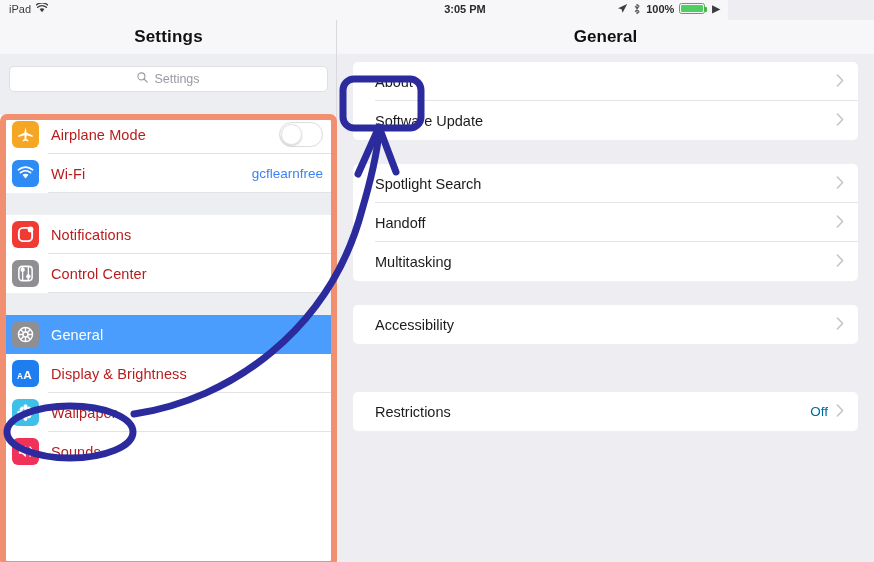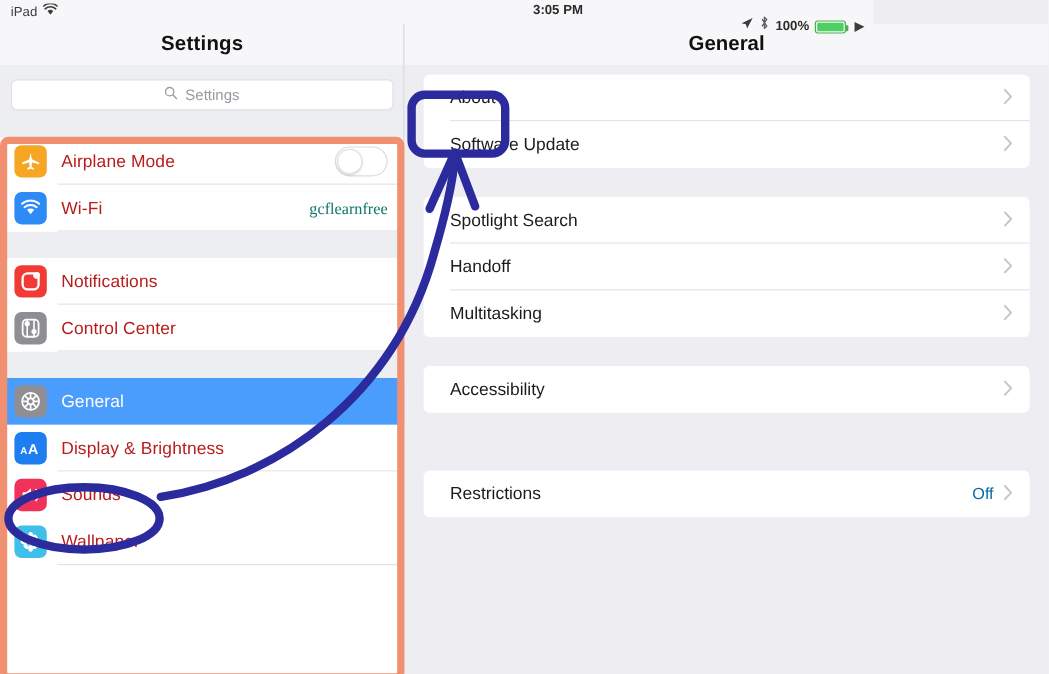--- a/index.html
+++ b/index.html
@@ -42,23 +42,23 @@
     left: 0; right: 0; top: 3px;
     margin-left: 430px;
     width: 70px;
     text-align: center;
     font-size: 11px;
     font-weight: bold;
     color: #2b2b2b;
   }
   .sb-right {
     position: absolute;
-    right: 8px; top: 13px;
+    right: 8px; top: 3px;
     display: flex;
-    align-items: flex-end;
+    align-items: flex-start;
     gap: 5px;
     font-size: 11px;
     font-weight: bold;
     color: #2b2b2b;
   }
   .wifi-glyph { display:inline-block; line-height: 1; }
   .battery-shell {
     position: relative;
     width: 26px; height: 11px;
     border: 1px solid #4caf50;
@@ -172,22 +172,21 @@
     margin-left: 12px;
     font-size: 14.5px;
     color: #b91c1c;
     letter-spacing: .1px;
   }
   .sb-row.selected .sb-label { color: #ffffff; }
   .sb-value {
     margin-left: auto;
     margin-right: 14px;
     font-size: 13.5px;
-    color: #0f766e;
-    font-family: Liberation Serif, serif;
+    color: #3b82f6;
   }
   .toggle {
     margin-left: auto;
     margin-right: 14px;
     width: 44px; height: 25px;
     border-radius: 13px;
     background: #ffffff;
     border: 1px solid #dcdce0;
     position: relative;
     box-sizing: border-box;
@@ -404,50 +403,50 @@
         <div class="sb-row">
           <div class="app-icon" style="background: rgb(30, 126, 240);">
             <svg width="20" height="16" viewBox="0 0 22 16">
               <text x="1" y="13" font-family="Liberation Sans, sans-serif" font-size="9" font-weight="bold" fill="#fff">A</text>
               <text x="8" y="13" font-family="Liberation Sans, sans-serif" font-size="13" font-weight="bold" fill="#fff">A</text>
             </svg>
           </div>
           <div class="sb-label">Display &amp; Brightness</div>
           <div class="divider"></div>
         </div>
-        <div class="sb-row last">
-          <div class="app-icon" style="background: rgb(240, 50, 90);">
-            <svg width="19" height="17" viewBox="0 0 20 18">
-              <path d="M3 6.6 L6.3 6.6 L10.3 3 L10.3 15 L6.3 11.4 L3 11.4 Z" fill="#fff"></path>
-              <path d="M12.6 6.4 A3.6 3.6 0 0 1 12.6 11.6" stroke="#fff" stroke-width="1.5" fill="none" stroke-linecap="round"></path>
-              <path d="M14.8 4.2 A6.6 6.6 0 0 1 14.8 13.8" stroke="#fff" stroke-width="1.5" fill="none" stroke-linecap="round"></path>
-            </svg>
-          </div>
-          <div class="sb-label">Sounds</div>
-          <div class="divider"></div>
-        </div>
         <div class="sb-row">
           <div class="app-icon" style="background: rgb(62, 192, 232);">
             <svg width="19" height="19" viewBox="0 0 20 20">
               <g fill="#fff">
                 <circle cx="10" cy="10" r="2.6"></circle>
                 <ellipse cx="10" cy="4.3" rx="2.1" ry="3"></ellipse>
                 <ellipse cx="10" cy="15.7" rx="2.1" ry="3"></ellipse>
                 <ellipse cx="4.3" cy="10" rx="3" ry="2.1"></ellipse>
                 <ellipse cx="15.7" cy="10" rx="3" ry="2.1"></ellipse>
                 <ellipse cx="6" cy="6" rx="2.6" ry="1.8" transform="rotate(-45 6 6)"></ellipse>
                 <ellipse cx="14" cy="14" rx="2.6" ry="1.8" transform="rotate(-45 14 14)"></ellipse>
                 <ellipse cx="14" cy="6" rx="2.6" ry="1.8" transform="rotate(45 14 6)"></ellipse>
                 <ellipse cx="6" cy="14" rx="2.6" ry="1.8" transform="rotate(45 6 14)"></ellipse>
               </g>
             </svg>
           </div>
           <div class="sb-label">Wallpaper</div>
           <div class="divider"></div>
         </div>
+        <div class="sb-row last">
+          <div class="app-icon" style="background: rgb(240, 50, 90);">
+            <svg width="19" height="17" viewBox="0 0 20 18">
+              <path d="M3 6.6 L6.3 6.6 L10.3 3 L10.3 15 L6.3 11.4 L3 11.4 Z" fill="#fff"></path>
+              <path d="M12.6 6.4 A3.6 3.6 0 0 1 12.6 11.6" stroke="#fff" stroke-width="1.5" fill="none" stroke-linecap="round"></path>
+              <path d="M14.8 4.2 A6.6 6.6 0 0 1 14.8 13.8" stroke="#fff" stroke-width="1.5" fill="none" stroke-linecap="round"></path>
+            </svg>
+          </div>
+          <div class="sb-label">Sounds</div>
+          <div class="divider"></div>
+        </div>
       </div>
   </div>
 
   <div class="panel-divider"></div>
 
   <div class="detail">
     <div class="detail-header">General</div>
     <div id="detail-groups">
         <div class="group-gap-sm"></div>
         <div class="group">

